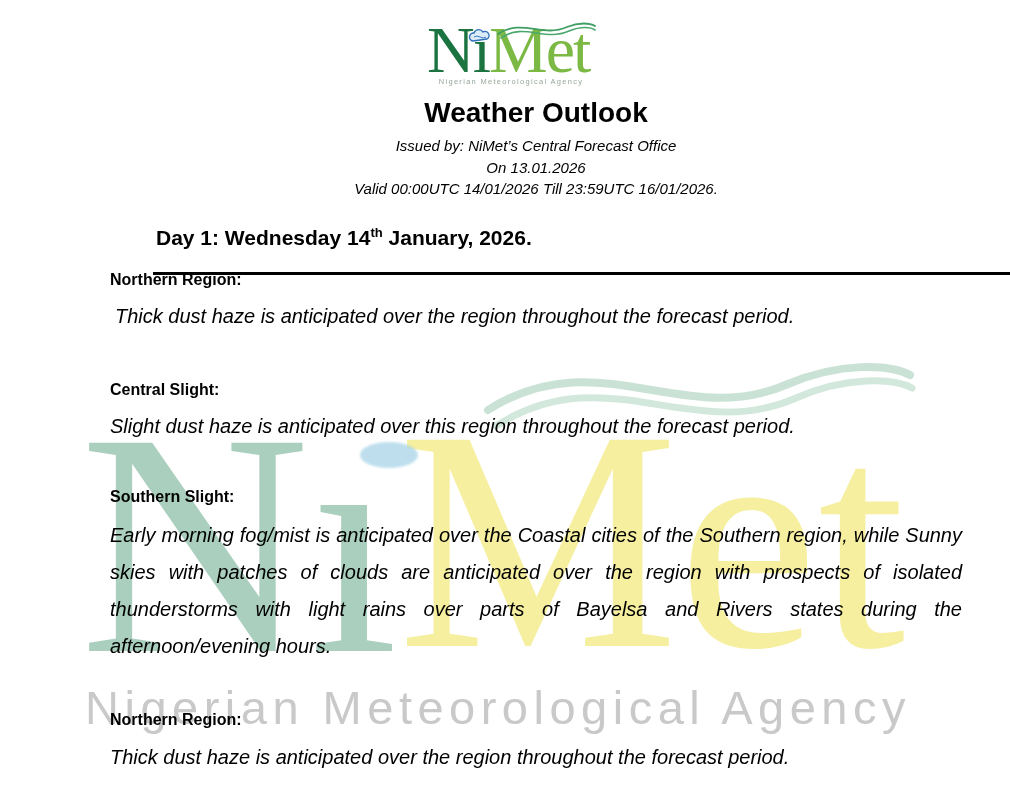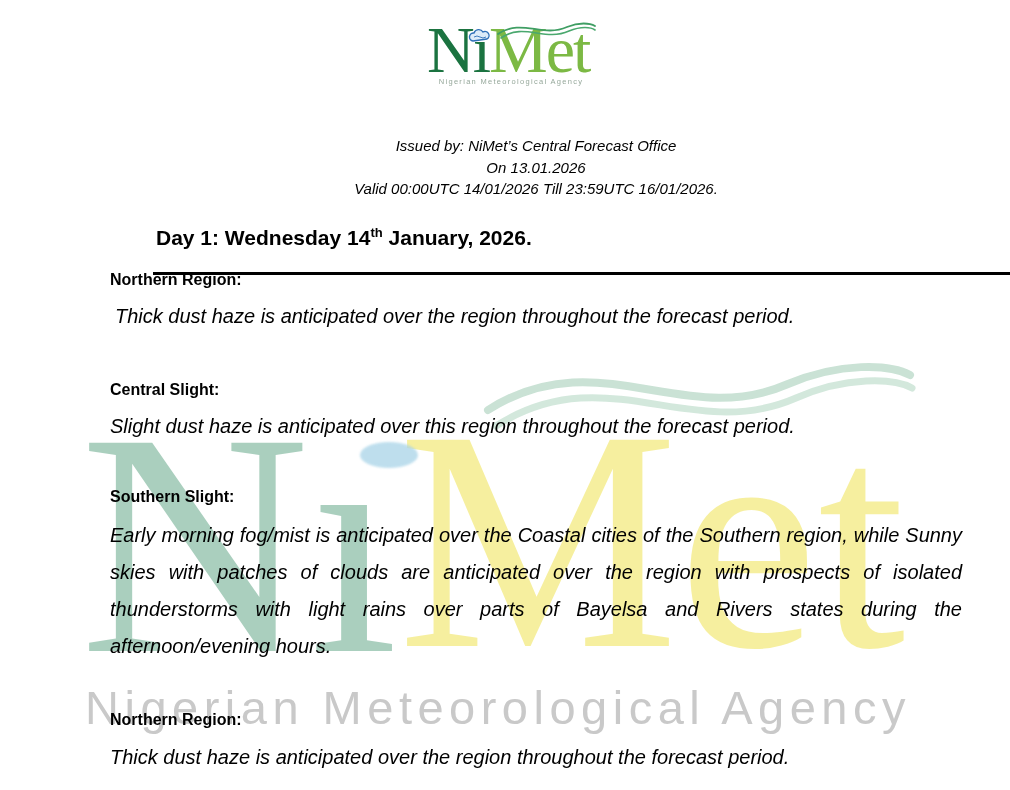--- a/index.html
+++ b/index.html
@@ -75,20 +75,21 @@
     <svg class="abs logo-swoosh" width="102" height="26" viewBox="0 0 102 26">
       <path d="M2,17 C26,1 46,21 71,10 C83,5 94,6 99,9" fill="none" stroke="#3f9e63" stroke-width="1.8" stroke-linecap="round"></path>
       <path d="M5,21 C28,5 48,25 73,14 C85,9 95,10 99,13" fill="none" stroke="#4aa86e" stroke-width="1.6" stroke-linecap="round"></path>
     </svg>
     <svg class="abs logo-cloud" width="24" height="16" viewBox="0 0 24 16">
       <path d="M5,13 a4,4 0 0 1 1,-8 a5,5 0 0 1 9,-1 a4,4 0 0 1 4,7 z" fill="#dcebf8" stroke="#2e6fb7" stroke-width="1.4"></path>
       <path d="M6,9 q3,-2 6,0 q3,2 6,0" fill="none" stroke="#2e6fb7" stroke-width="0.9"></path>
     </svg>
     <div class="abs logo-tagline">Nigerian Meteorological Agency</div>
 
+    <div class="abs title">Weather Outlook</div>
     <div class="abs issued">
       <div>Issued by: NiMet’s Central Forecast Office</div>
       <div>On 13.01.2026</div>
       <div>Valid 00:00UTC 14/01/2026 Till 23:59UTC 16/01/2026.</div>
     </div>
 
     <div class="abs day-heading day1"><span>Day 1: Wednesday 14</span><sup>th</sup><span> January, 2026.</span></div>
 
     <div class="abs region-label r1a">Northern Region:</div>
     <div class="abs forecast indent f1a">Thick dust haze is anticipated over the region throughout the forecast period.</div>

